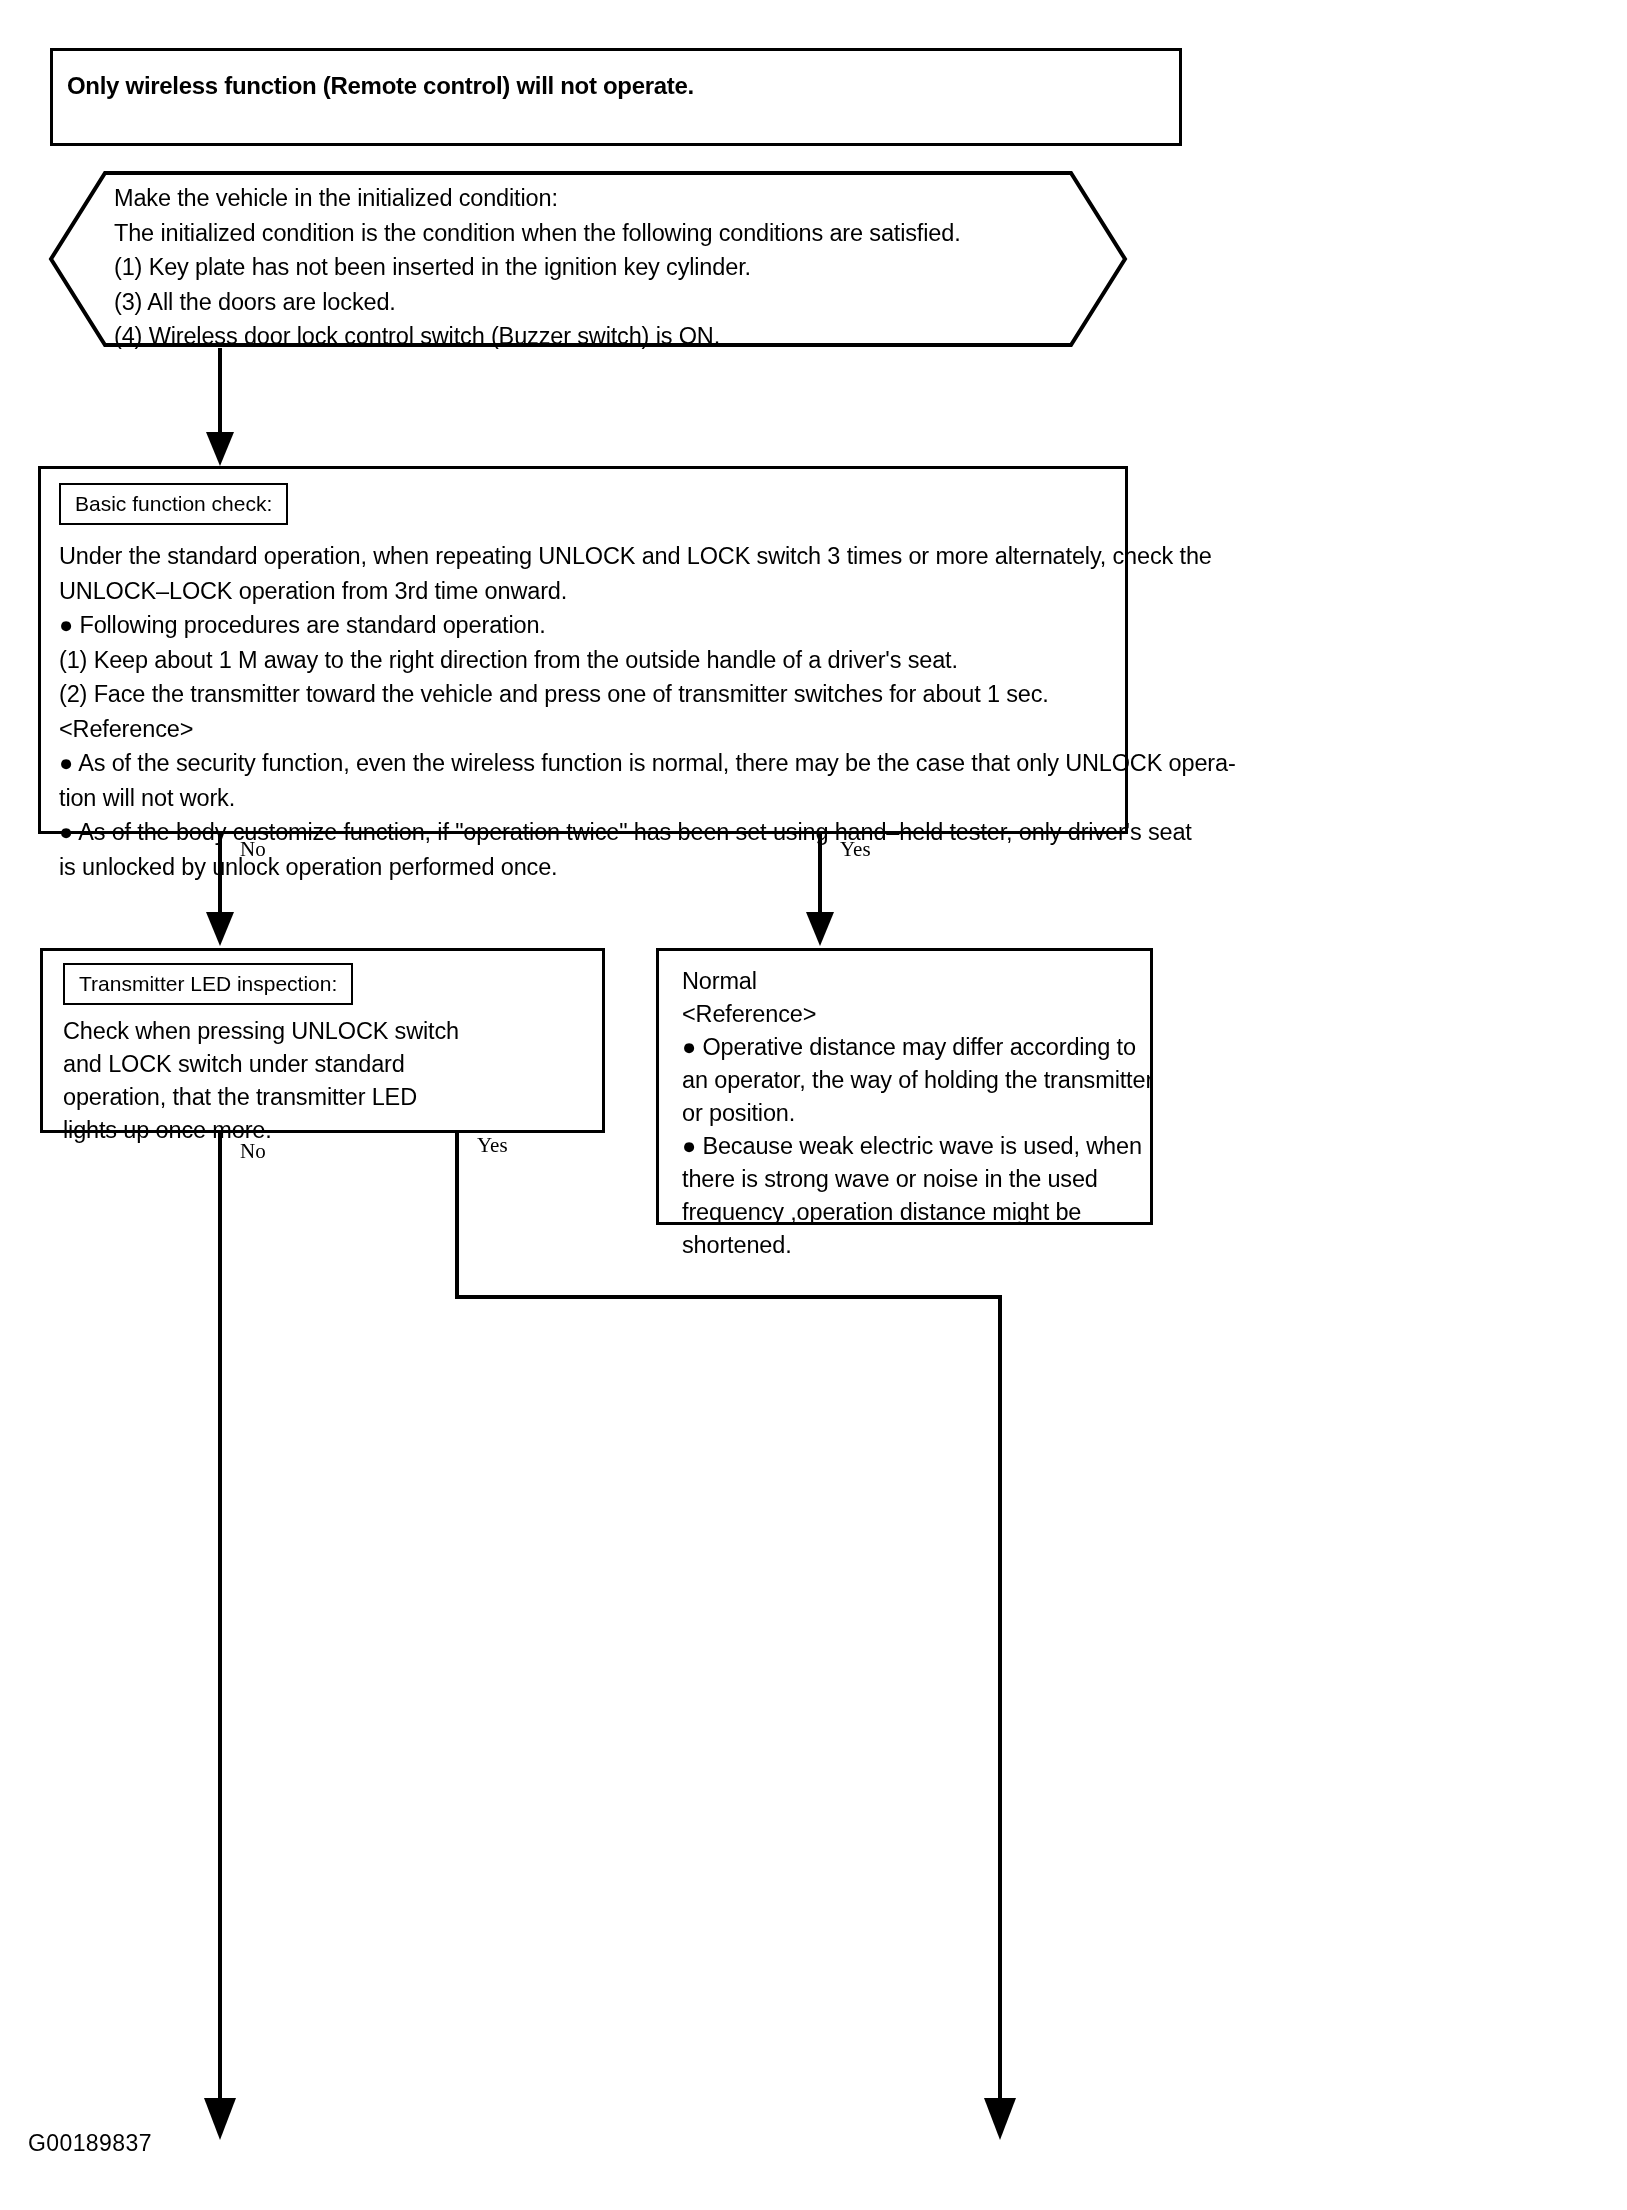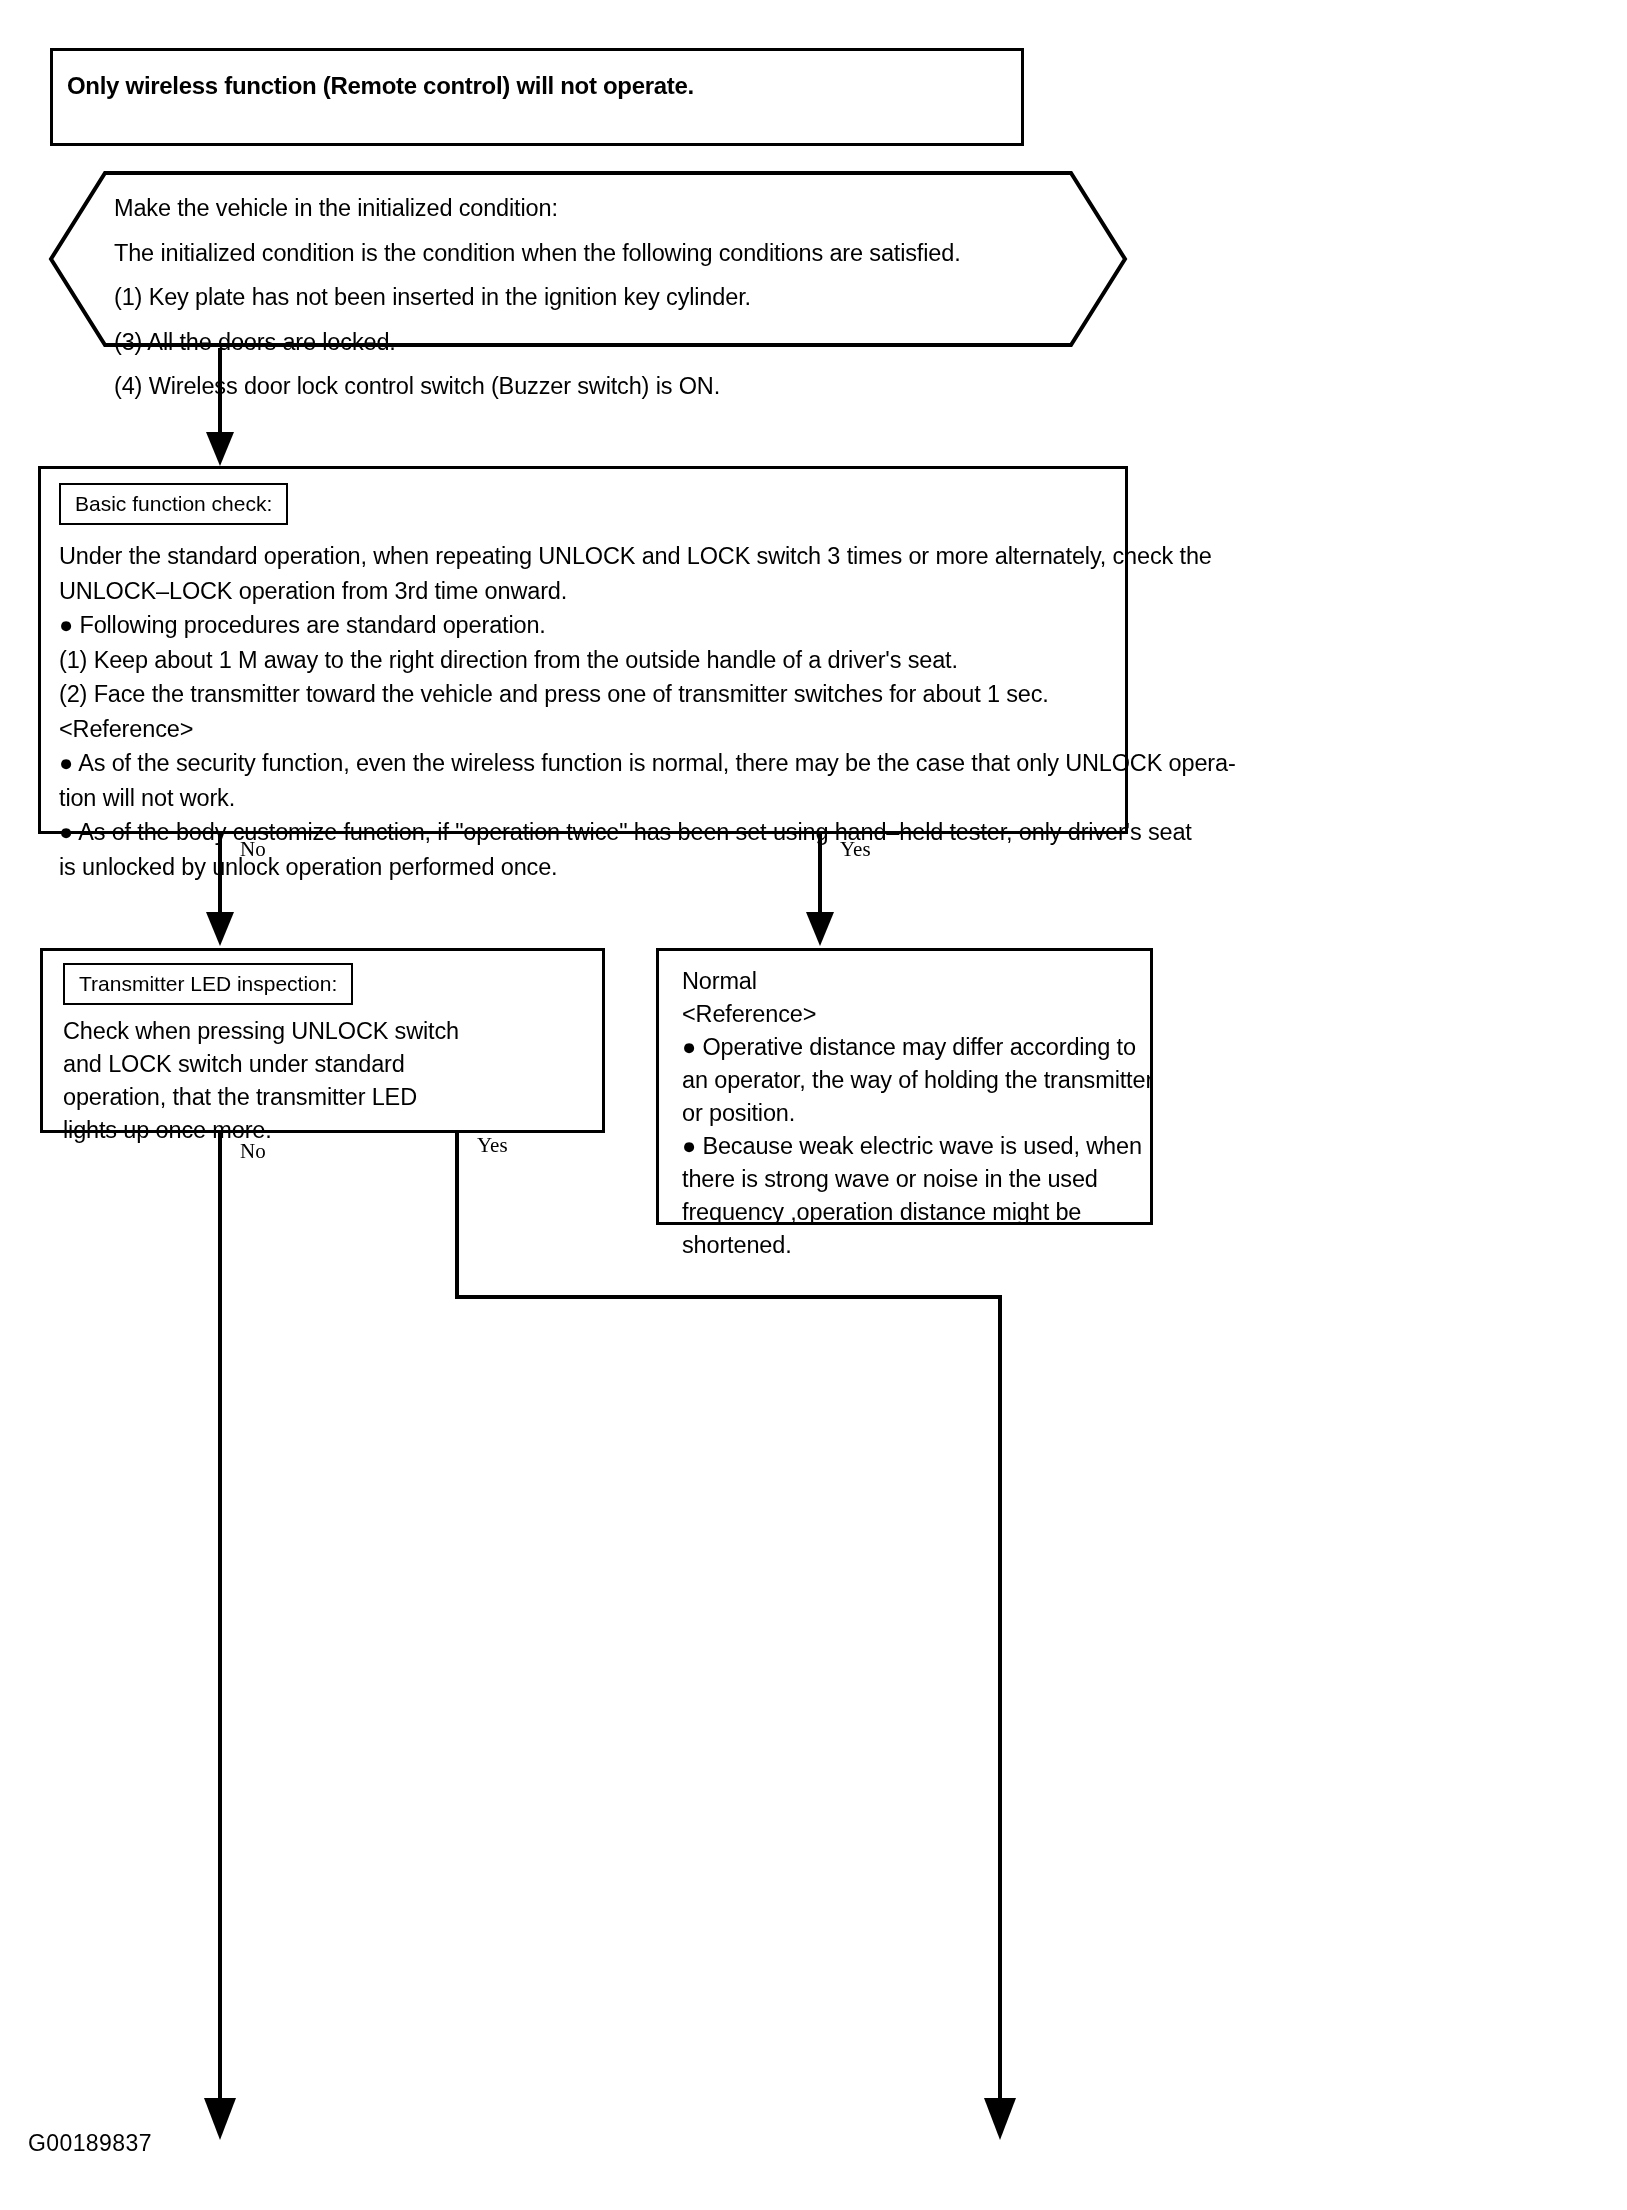--- a/index.html
+++ b/index.html
@@ -25,21 +25,21 @@
     line-height: 35px;
     white-space: pre;
     letter-spacing: -0.15px;
   }
 
   
   #header-box {
     position: absolute;
     left: 50px;
     top: 48px;
-    width: 974px;
+    width: 1132px;
     height: 98px;
     border: 3px solid #000;
     box-sizing: border-box;
   }
   #header-box .hline {
     font-weight: bold;
     font-size: 24px;
     line-height: 33px;
     white-space: pre;
     letter-spacing: -0.3px;
@@ -60,21 +60,21 @@
     position: absolute;
     left: 0;
     top: 0;
   }
   #hex-text {
     position: absolute;
     left: 66px;
     top: 11px;
     width: 960px;
   }
-  #hex-text .txt { line-height: 34.5px; margin-top: 10px; }
+  #hex-text .txt { line-height: 34.5px; }
 
   
   #lines {
     position: absolute;
     left: 0;
     top: 0;
     pointer-events: none;
   }
 
   

